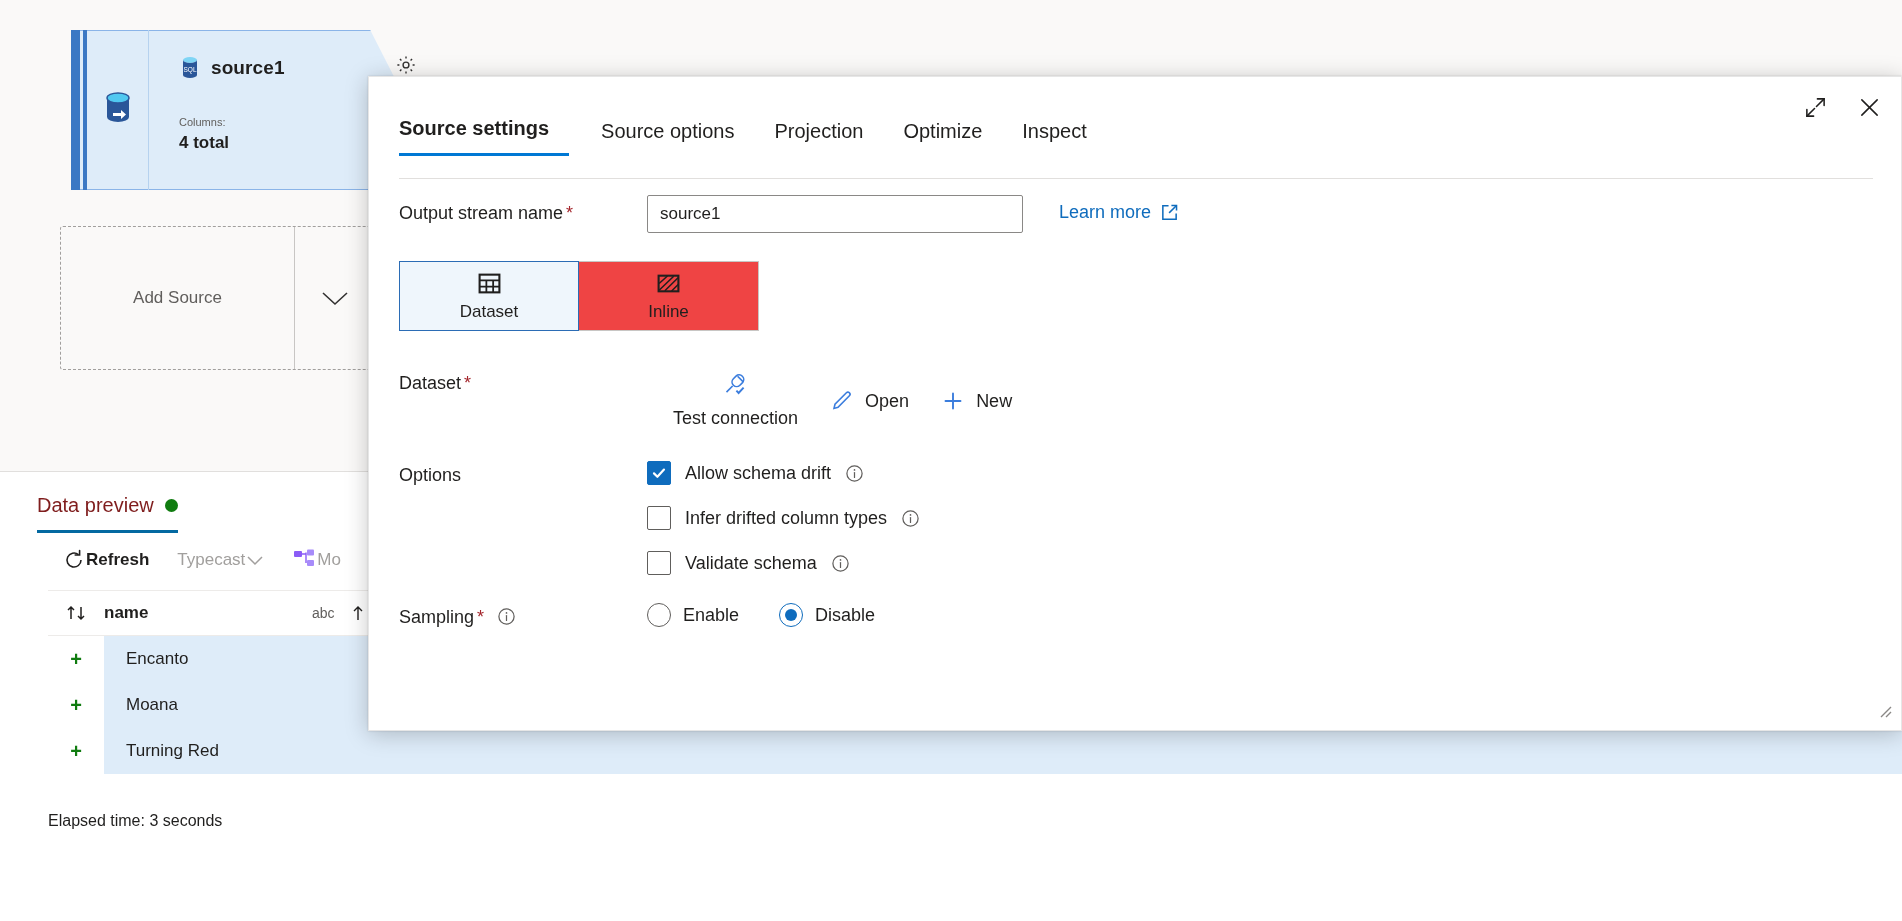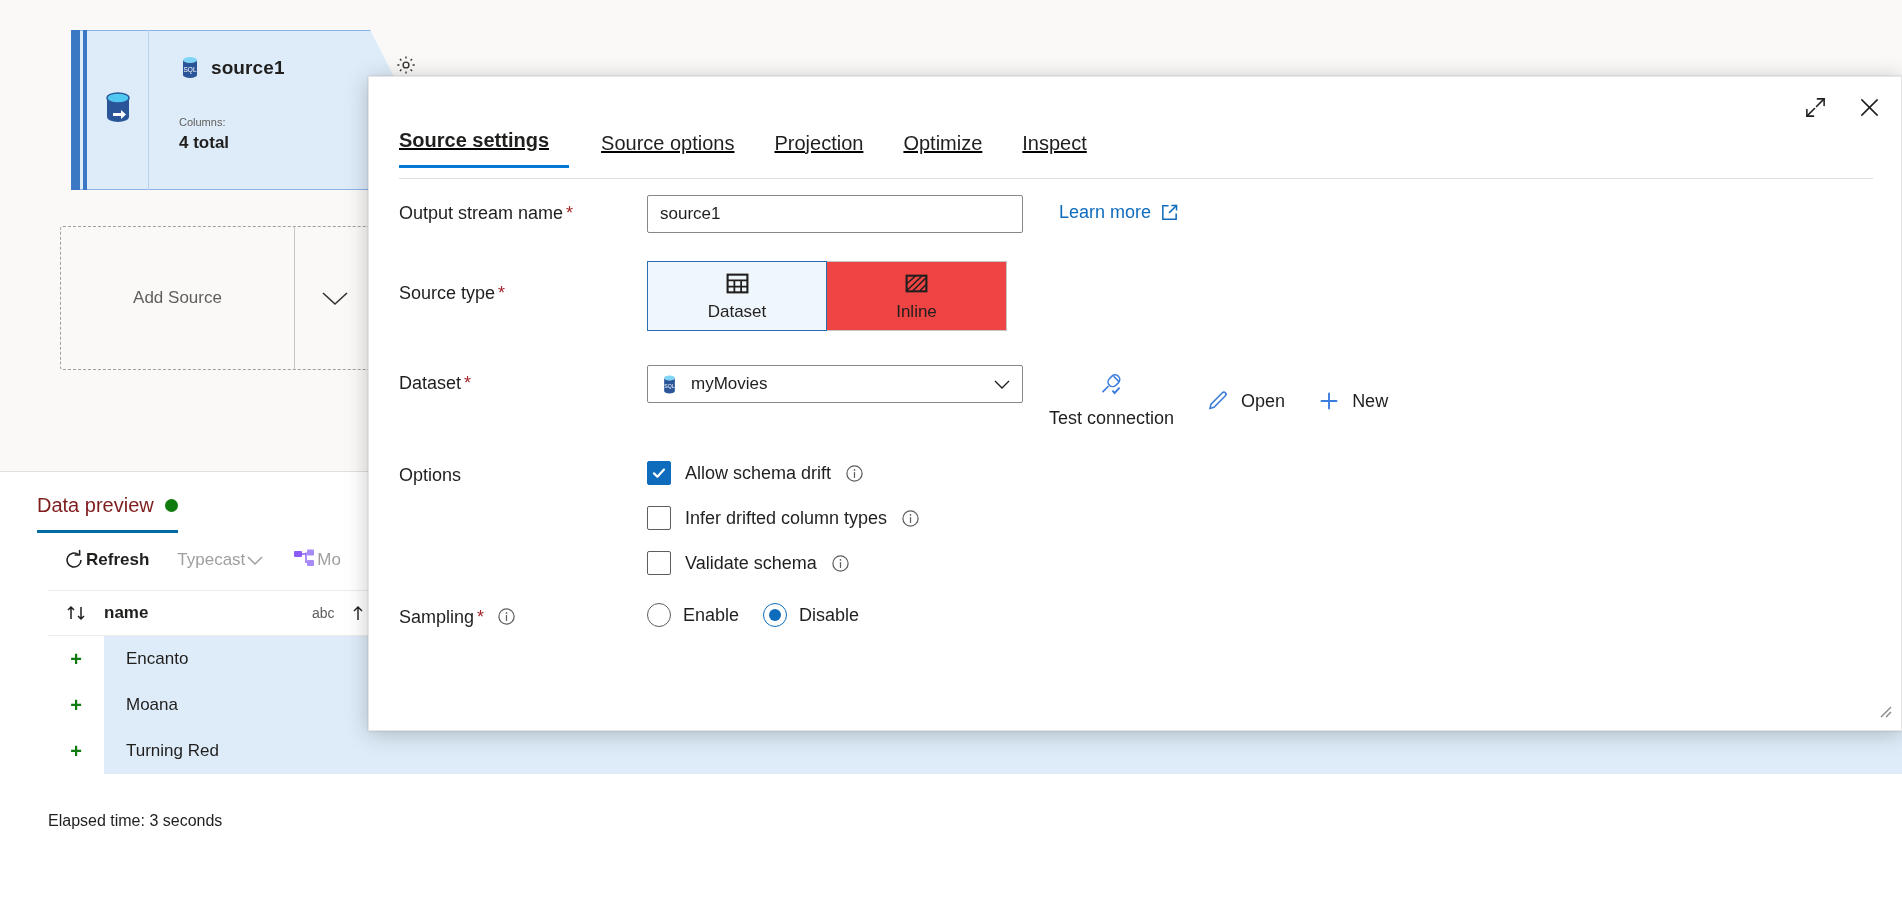--- a/index.html
+++ b/index.html
@@ -105,21 +105,21 @@
   
   .flyout {
     position:absolute; left:368px; top:76px; width:1534px; height:655px;
     background:#ffffff;
     box-shadow: 0 3px 22px rgba(0,0,0,.22), 0 0 2px rgba(0,0,0,.15);
     border:1px solid #e6e6e6;
   }
   .flyout-actions { position:absolute; right:16px; top:14px; display:flex; gap:22px; align-items:center; }
   .fa-btn { width:32px; height:32px; display:flex; align-items:center; justify-content:center; color:#201f1e; }
 
-  .tabs { position:absolute; left:30px; top:52px; right:0; height:50px;text-decoration:underline; }
+  .tabs { position:absolute; left:30px; top:40px; right:0; height:50px; }
   .tabs-inner { display:flex; gap:0; align-items:flex-end; }
   .tab {
     font-size:20px; color:#201f1e; padding:0 20px 13px 20px; white-space:nowrap;
   }
   .tab:first-child { padding-left:0; margin-right:12px; }
   .tab.active { font-weight:700; border-bottom:3px solid #0078d4; }
   .tabs-rule { position:absolute; left:30px; top:101px; width:1474px; height:1px; background:#e1dfdd; }
 
   
   .form { position:absolute; left:30px; top:118px; right:20px; }
@@ -158,21 +158,21 @@
   .ds-act { display:flex; align-items:center; gap:11px; font-size:18px; color:#201f1e; padding:4px 16px; }
   .ds-act:first-child { padding-left:0;flex-direction:column; }
 
   .checks { display:flex; flex-direction:column; gap:21px; padding-top:4px; }
   .chk { display:flex; align-items:center; gap:14px; font-size:18px; color:#201f1e; }
   .box { width:24px; height:24px; border:1.5px solid #605e5c; border-radius:2px; background:#fff;
          display:flex; align-items:center; justify-content:center; flex:0 0 24px; }
   .box.on { background:#0f6cbd; border-color:#0f6cbd; }
   .info { color:#605e5c; display:inline-flex; }
 
-  .radios { display:flex; align-items:center; gap:12px; padding-top:4px; }
+  .radios { display:flex; align-items:center; gap:28px; padding-top:4px; }
   .rad { display:flex; align-items:center; gap:12px; font-size:18px; color:#201f1e; margin-right:12px; }
   .ring { width:24px; height:24px; border-radius:50%; border:1.5px solid #605e5c; background:#fff;
           display:flex; align-items:center; justify-content:center; flex:0 0 24px; }
   .ring.on { border:1.5px solid #0f6cbd; }
   .ring.on::after { content:""; width:12px; height:12px; border-radius:50%; background:#0f6cbd; }
 
   .resize-grip { position:absolute; right:9px; bottom:8px; color:#8a8886; }
   .mt28 { margin-top:28px; }
   .mt30 { margin-top:24px; }
   .mt34 { margin-top:34px; }
@@ -338,23 +338,20 @@
           <span>Learn more</span>
           <svg width="19" height="19" viewBox="0 0 20 20" fill="none" stroke="#0f6cbd" stroke-width="1.6">
             <path d="M9 3 H3 v14 h14 v-6"></path>
             <path d="M12 2.6 h5.4 v5.4"></path>
               <path d="M17.4 2.6 L9.6 10.4"></path>
           </svg>
         </span>
       </div>
 
       <div class="frow mt28">
-        <div class="flabel" style="padding-top:22px;">
-          <span>Source type</span><span class="req">*</span>
-        </div>
         <div class="toggle-group">
           <div class="tg-btn sel">
             <svg width="25" height="25" viewBox="0 0 24 24">
               <rect x="2.5" y="3.5" width="19" height="17" fill="none" stroke="#201f1e" stroke-width="2"></rect>
               <path d="M2.5 9 H21.5 M2.5 15 H21.5 M9 9 V20.5 M15.5 9 V20.5" stroke="#201f1e" stroke-width="1.7"></path>
             </svg>
             <span>Dataset</span>
           </div>
           <div class="tg-btn">
             <svg width="25" height="25" viewBox="0 0 24 24">
@@ -362,31 +359,20 @@
               <path d="M3 12 L11 4.8 M3 18.5 L17 5 M8.5 19 L21.2 6.5 M15 19.2 L21.3 13" stroke="#201f1e" stroke-width="1.5"></path>
             </svg>
             <span>Inline</span>
           </div>
         </div>
       </div>
 
       <div class="frow mt34">
         <div class="flabel">
           <span>Dataset</span><span class="req">*</span>
-        </div>
-        <div class="combo">
-          <svg width="19" height="21" viewBox="0 0 22 23">
-            <ellipse cx="11" cy="4" rx="6.2" ry="2.8" fill="#7fd5f5"></ellipse>
-            <path d="M4.8 4 v15 a6.2 2.8 0 0 0 12.4 0 V4 a6.2 2.8 0 0 1 -12.4 0 z" fill="#2a5699"></path>
-            <text x="11" y="16" font-size="6" fill="#fff" text-anchor="middle" font-family="Liberation Sans, sans-serif">SQL</text>
-          </svg>
-          <span class="val">myMovies</span>
-          <svg width="20" height="14" viewBox="0 0 20 14" fill="none" stroke="#201f1e" stroke-width="1.4">
-            <path d="M3 4 L10 11 L17 4"></path>
-          </svg>
         </div>
         <div class="ds-actions">
           <span class="ds-act">
             <svg width="26" height="24" viewBox="0 0 26 24" fill="none" stroke="#3b7ddd" stroke-width="1.6">
               <path d="M14.6 3.2 L20.5 9.1"></path>
               <path d="M10.4 12.2 a4.6 4.6 0 0 0 6.5 0 l2.6-2.6 a4.6 4.6 0 0 0 -6.5 -6.5 L10.4 5.7 a4.6 4.6 0 0 0 0 6.5 z"></path>
               <path d="M9.6 13 L3.5 19.1"></path>
               <path d="M13.4 17.6 L15.6 20 L20.6 14.6" stroke="#3b7ddd" stroke-width="1.9"></path>
             </svg>
             <span>Test connection</span>

